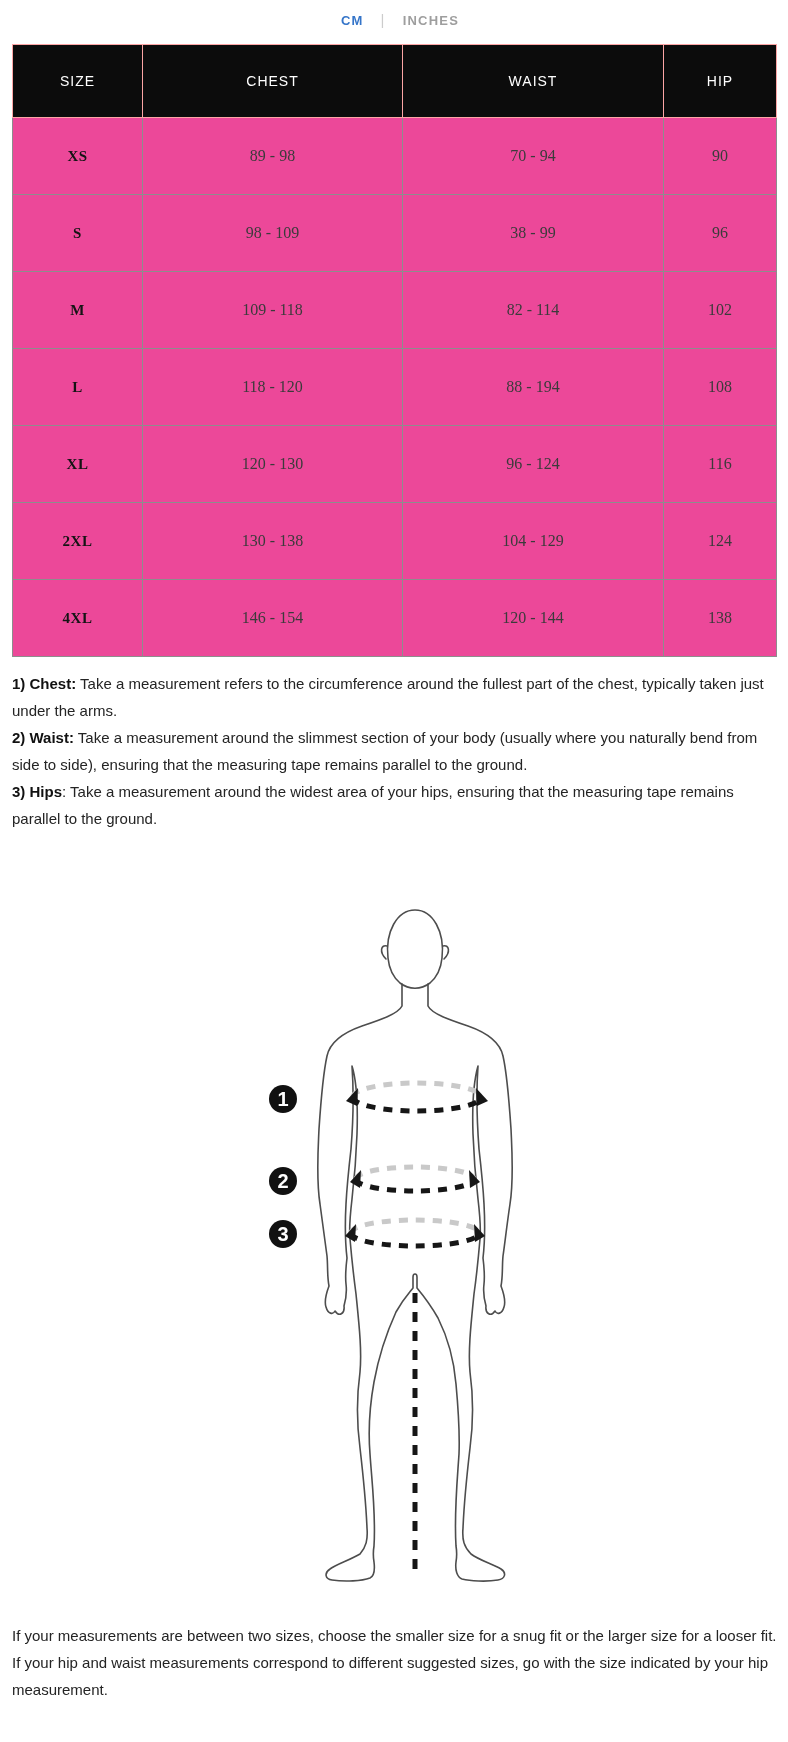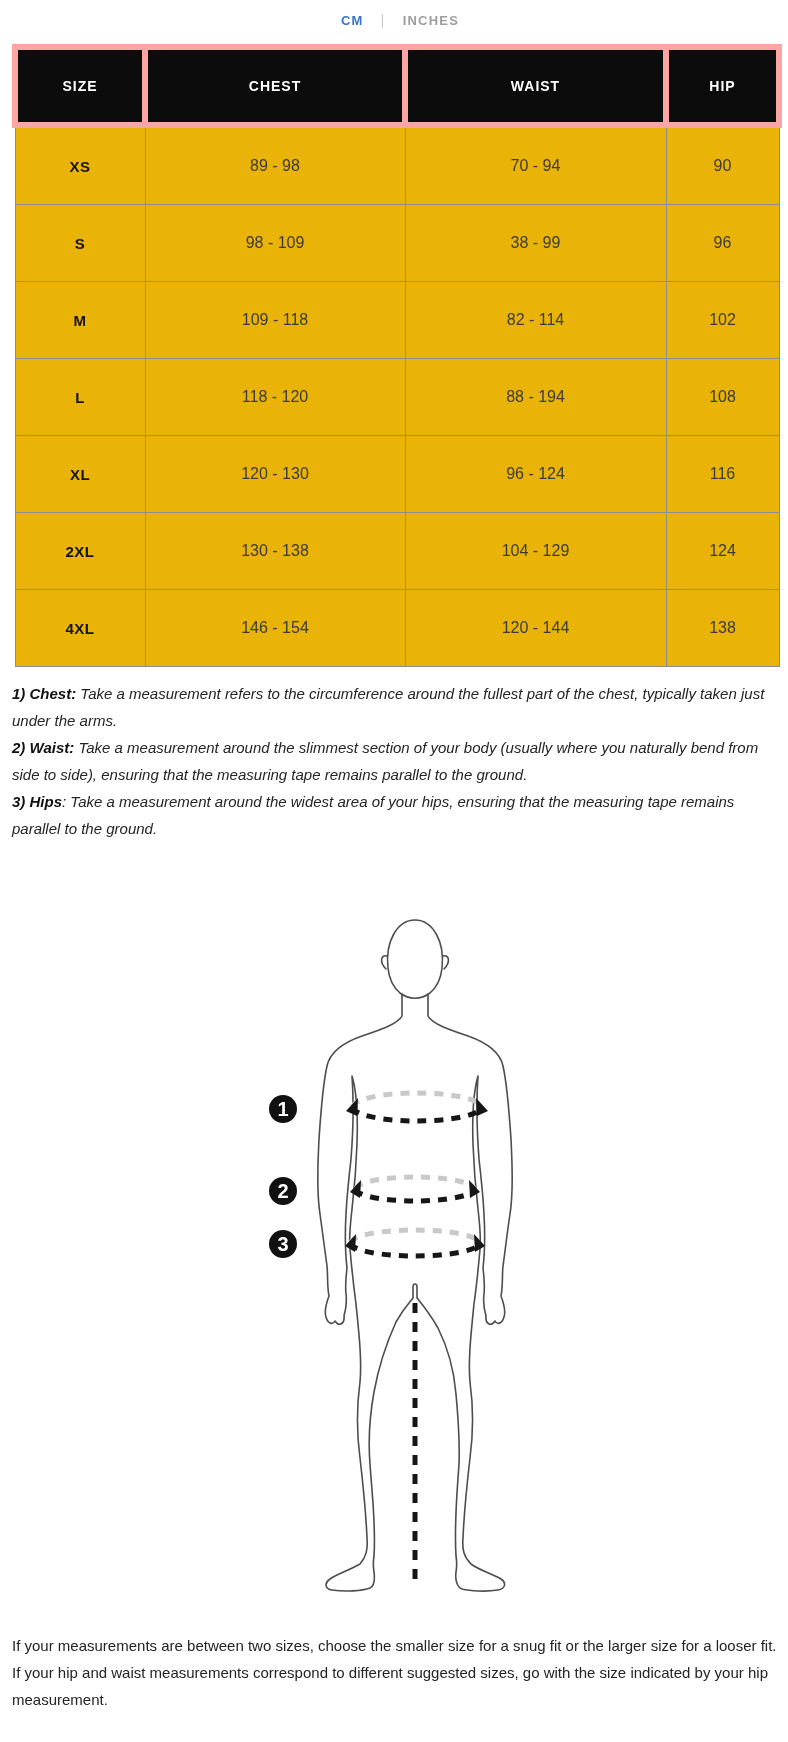--- a/index.html
+++ b/index.html
@@ -25,50 +25,51 @@
     border-collapse:collapse;
     margin:8px 12px 0 12px;
     width:764px;
     table-layout:fixed;
   }
   .size-table th {
     background:var(--header-bg,#0c0c0c);
     color:#ffffff;
     height:70px;
     font-size:14px;
-    font-weight:bold;
+    font-weight:normal;
     letter-spacing:1px;
-    border:6px solid #fca5a5;
+    border:1px solid #fca5a5;
     text-align:center;
   }
   .size-table td {
     height:74px;
     text-align:center;
     vertical-align:middle;
     border:1px solid #8d8d8d;
     font-size:16px;
     color:#3b3b3b;
-    background:#eab308;
+    background:#ec4899;
+    font-family:Liberation Serif, serif;
   }
   .size-table td.size-col {
     font-weight:bold;
     color:#141414;
     font-size:15px;
     letter-spacing:.5px;
   }
 
   
   .notes {
     margin:13px 12px 0 12px;
     width:766px;
     font-size:15px;
     line-height:27px;
     color:#242424;
   }
-  .notes p { margin:0;font-style:italic; }
+  .notes p { margin:0; }
   .notes strong { color:#111111; }
 
   
   .diagram-wrap { margin-top:62px; }
   .diagram-wrap svg { display:block; }
 
   
   .footer-note {
     margin:18px 12px 0 12px;
     width:768px;

